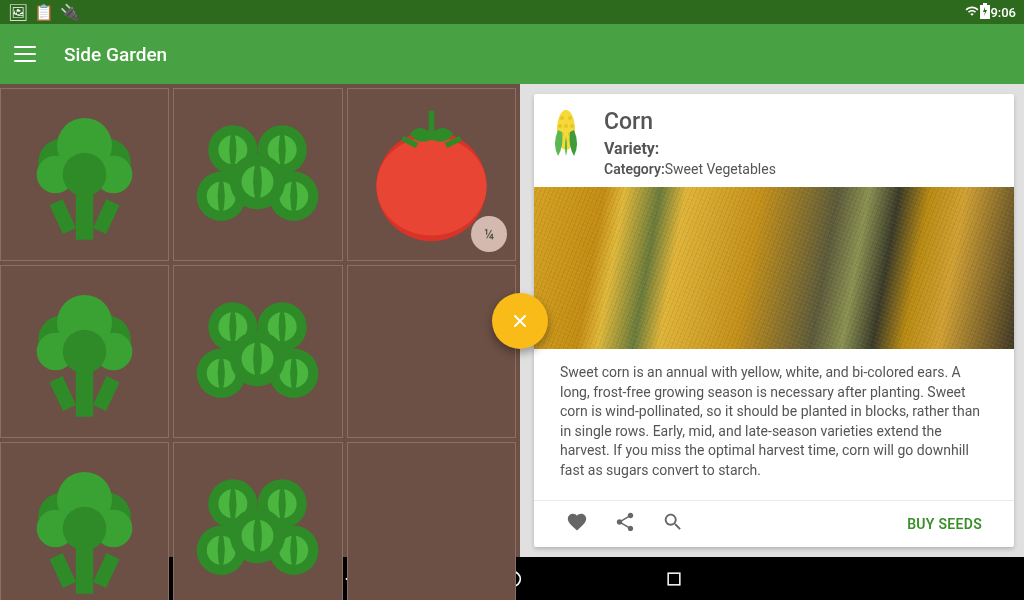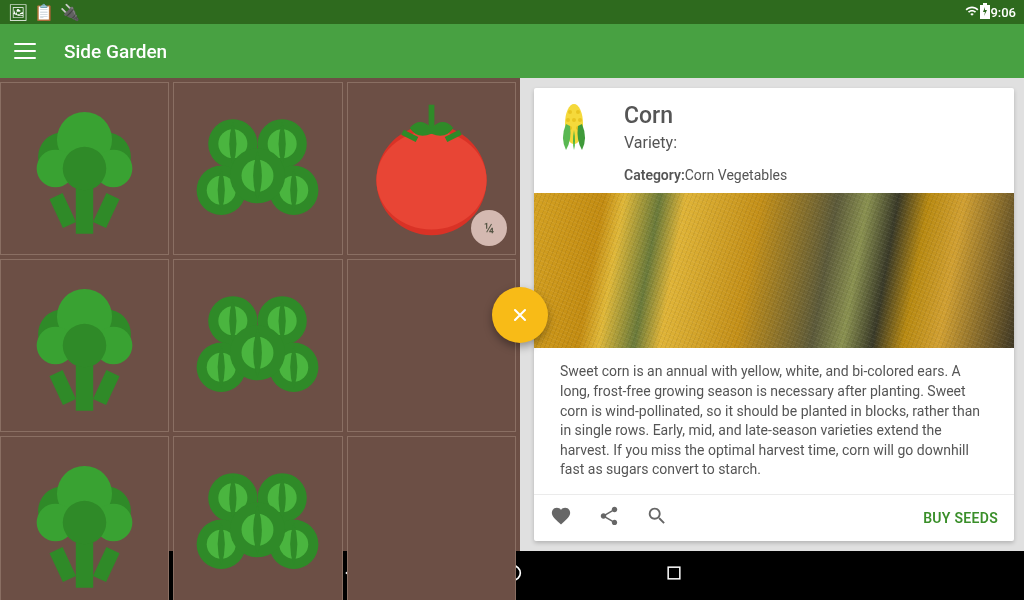--- a/index.html
+++ b/index.html
@@ -16,21 +16,21 @@
     color: #fff;
     display: flex;
     align-items: center;
     padding: 0 8px;
     font-size: 13px;
   }
   .status-left { display: flex; gap: 6px; align-items: center; }
   .status-left span { font-size: 16px; }
   .status-right { margin-left: auto; display: flex; gap: 0; align-items: center; font-weight: 500; }
   .app-bar {
-    height: 54px;
+    height: 60px;
     background: #48a142;
     color: #fff;
     display: flex;
     align-items: center;
     padding: 0 14px;
   }
   .hamburger { width: 22px; height: 16px; display: flex; flex-direction: column; justify-content: space-between; cursor: pointer; }
   .hamburger span { height: 2px; background: #fff; border-radius: 1px; }
   .app-title { margin-left: 28px; font-size: 19px; font-weight: 500; }
   .content {
@@ -91,26 +91,26 @@
     background: #fff;
     border-radius: 2px;
     box-shadow: 0 2px 4px rgba(0,0,0,0.2);
     display: flex;
     flex-direction: column;
     height: 100%;
     overflow: hidden;
   }
   .card-head {
     display: flex;
-    gap: 28px;
-    padding: 14px 18px 10px 18px;
+    gap: 16px;
+    padding: 14px 18px 10px 10px;
   }
   .corn-icon svg { width: 44px; height: 50px; }
   .head-text h2 { color: #555; font-size: 23px; font-weight: 500; margin-bottom: 4px; }
-  .head-text .variety-lbl { color: #555; font-size: 16px; font-weight: 400; margin-bottom: 15px; }
+  .head-text .variety-lbl { color: #555; font-size: 16px; font-weight: 700; margin-bottom: 3px; }
   .head-text .cat { color: #555; font-size: 14px; }
   .head-text .cat strong { font-weight: 600; }
   .photo {
     height: 162px;
     background: linear-gradient(100deg,
       #d4a223 0%, #c38c12 14%, #e0b839 18%, #6a7a3a 25%,
       #dfb438 30%, #c49019 45%, #5c5a3a 60%,
       #8a9150 66%, #3a3a28 72%,
       #b88a12 78%, #d1a032 85%, #3f3825 100%);
     position: relative;
@@ -122,21 +122,21 @@
       repeating-linear-gradient(112deg, transparent 0 3px, rgba(0,0,0,.07) 3px 4px),
       repeating-linear-gradient(22deg, transparent 0 3px, rgba(255,255,255,.06) 3px 4px);
     opacity: .9;
   }
   .desc {
     color: #555; font-size: 14px; line-height: 1.4;
     padding: 14px 26px;
     flex: 1;
   }
   .card-actions {
-    padding: 10px 16px;
+    padding: 10px 32px;
     border-top: 1px solid rgba(0,0,0,0.08);
     display: flex;
     align-items: center;
     gap: 26px;
   }
   .card-actions .icon { color: #666; cursor: pointer; }
   .card-actions svg { width: 22px; height: 22px; fill: #666; }
   .buy {
     margin-left: auto;
     color: #3a8f2a;
@@ -361,21 +361,21 @@
             <path d="M20 28 Q18 40 20 48 Q22 40 20 28 Z" fill="#4ab53f"></path>
           </svg>
         </div>
         <div class="head-text">
           <h2>Corn</h2>
           <div class="variety-lbl">
             <span>Variety:</span>
             <span></span>
           </div>
           <div class="cat">
-            <strong>Category:</strong><span>Corn Vegetables</span>
+            <strong>Category:</strong><span>Sweet Vegetables</span>
           </div>
         </div>
       </div>
       <div class="photo"></div>
       <div class="desc">Sweet corn is an annual with yellow, white, and bi-colored ears. A long, frost-free growing season is necessary after planting. Sweet corn is wind-pollinated, so it should be planted in blocks, rather than in single rows. Early, mid, and late-season varieties extend the harvest. If you miss the optimal harvest time, corn will go downhill fast as sugars convert to starch.</div>
       <div class="card-actions">
         <span class="icon">
           <svg viewBox="0 0 24 24">
               <path d="M12 21.35l-1.45-1.32C5.4 15.36 2 12.28 2 8.5 2 5.42 4.42 3 7.5 3c1.74 0 3.41.81 4.5 2.09C13.09 3.81 14.76 3 16.5 3 19.58 3 22 5.42 22 8.5c0 3.78-3.4 6.86-8.55 11.54L12 21.35z"></path>
             </svg>

